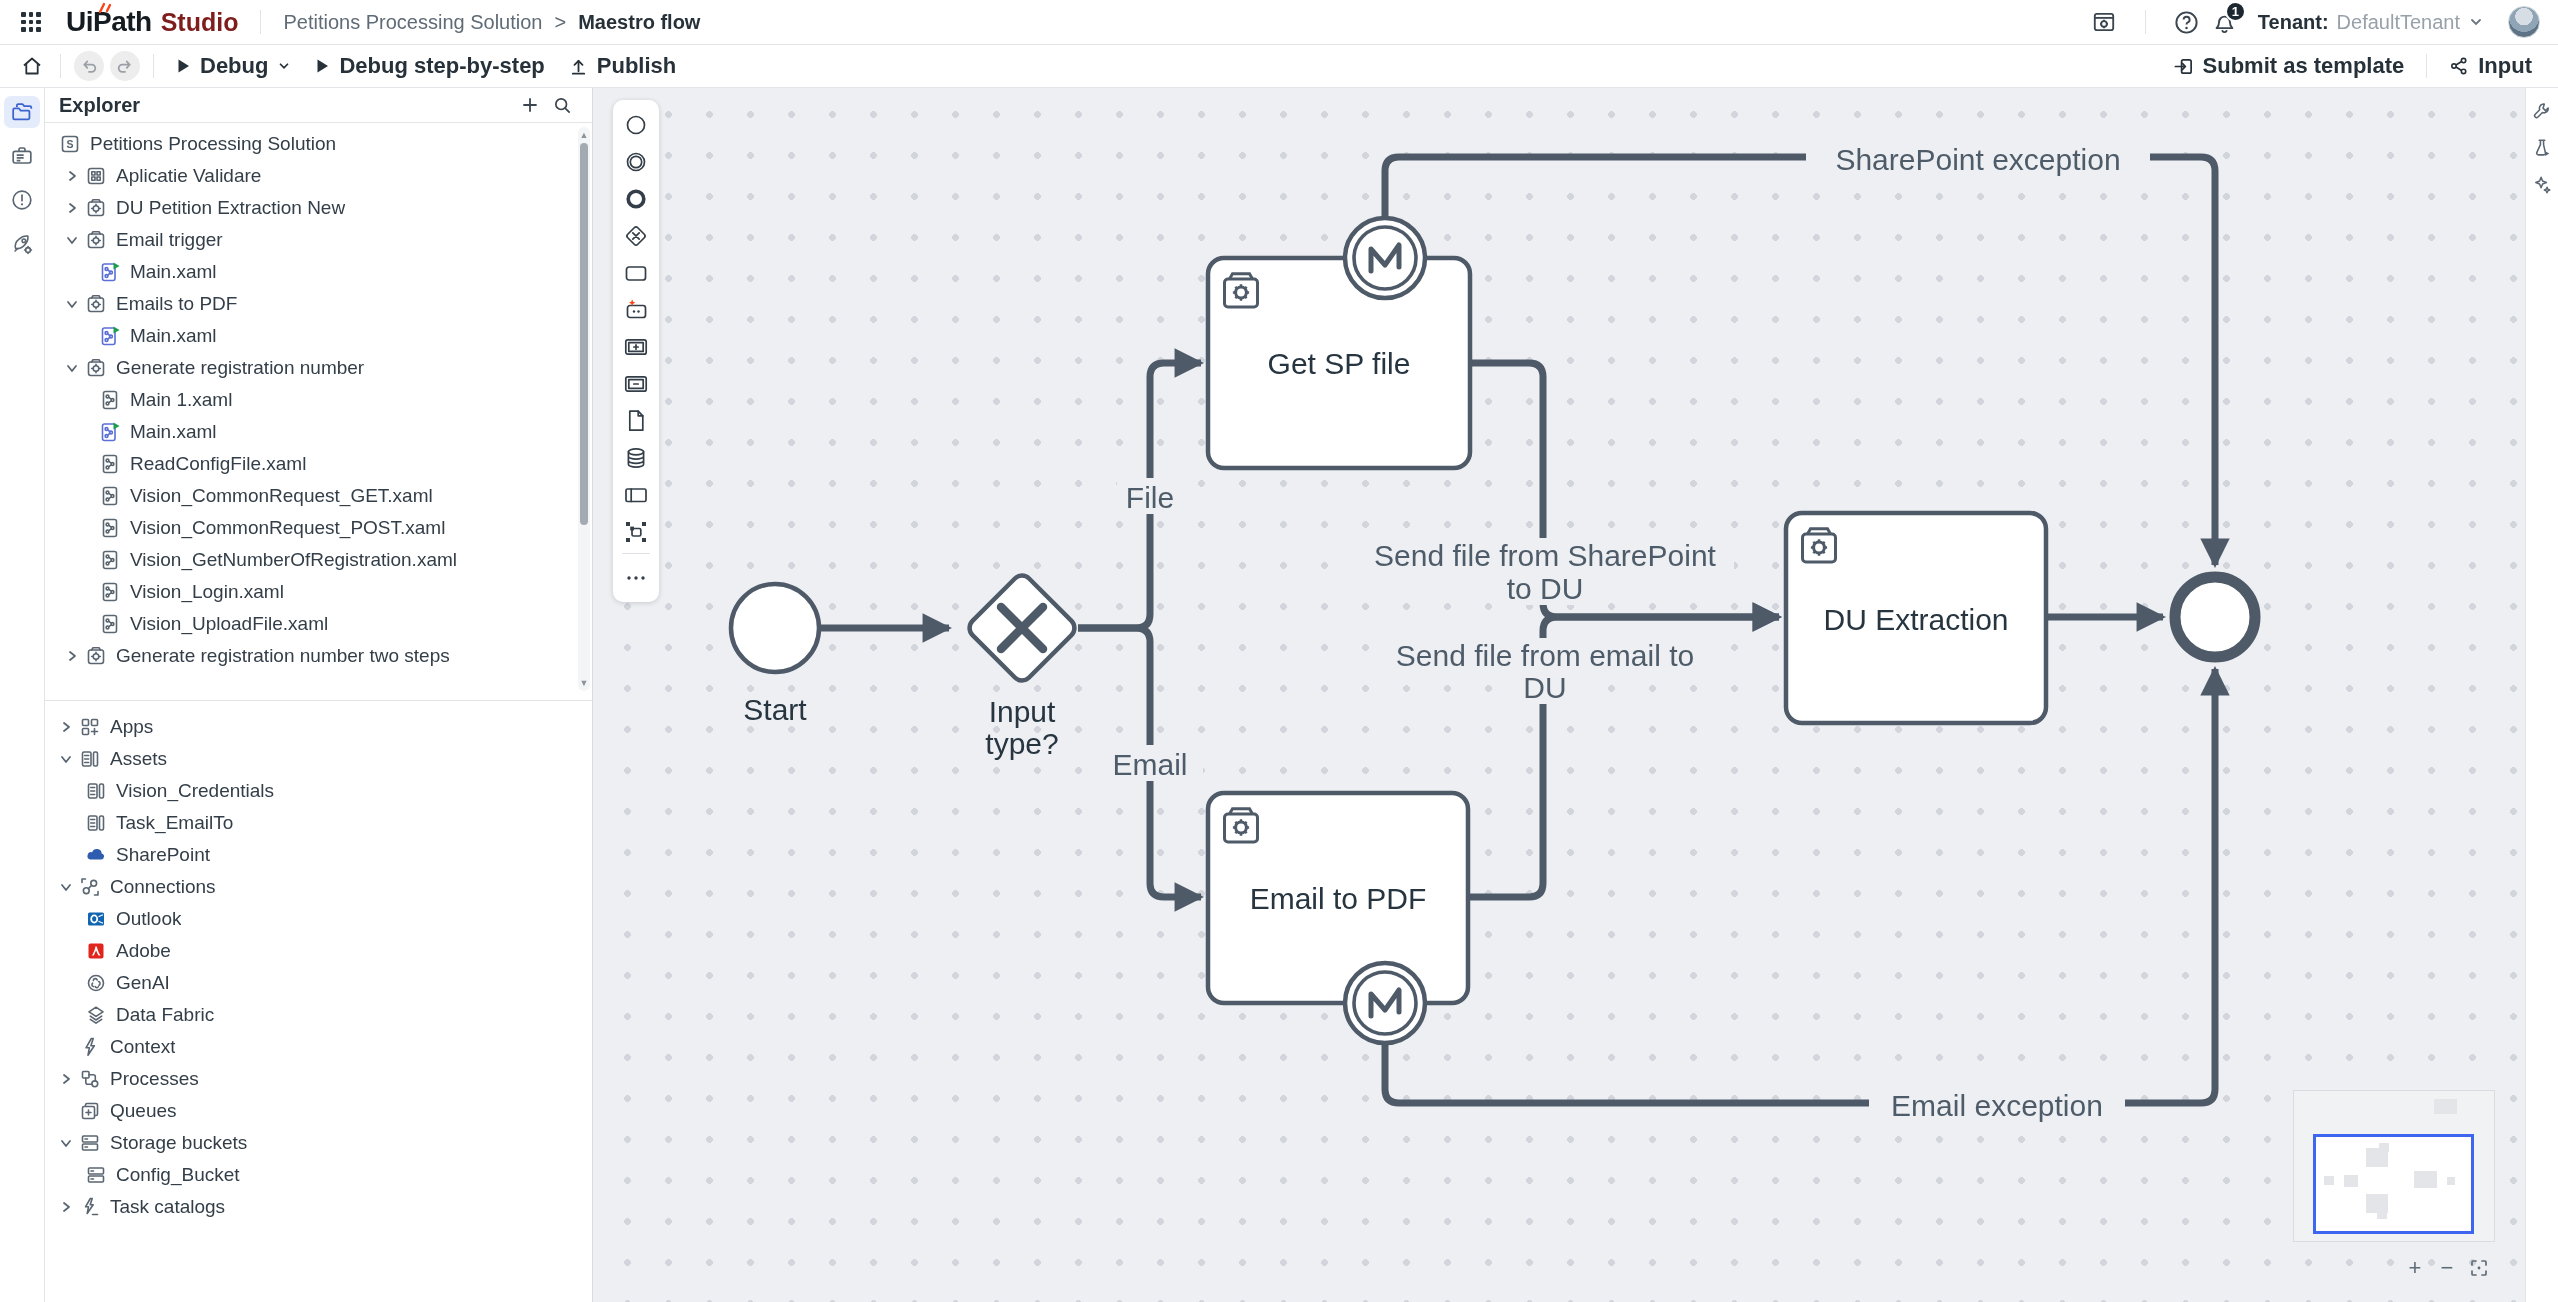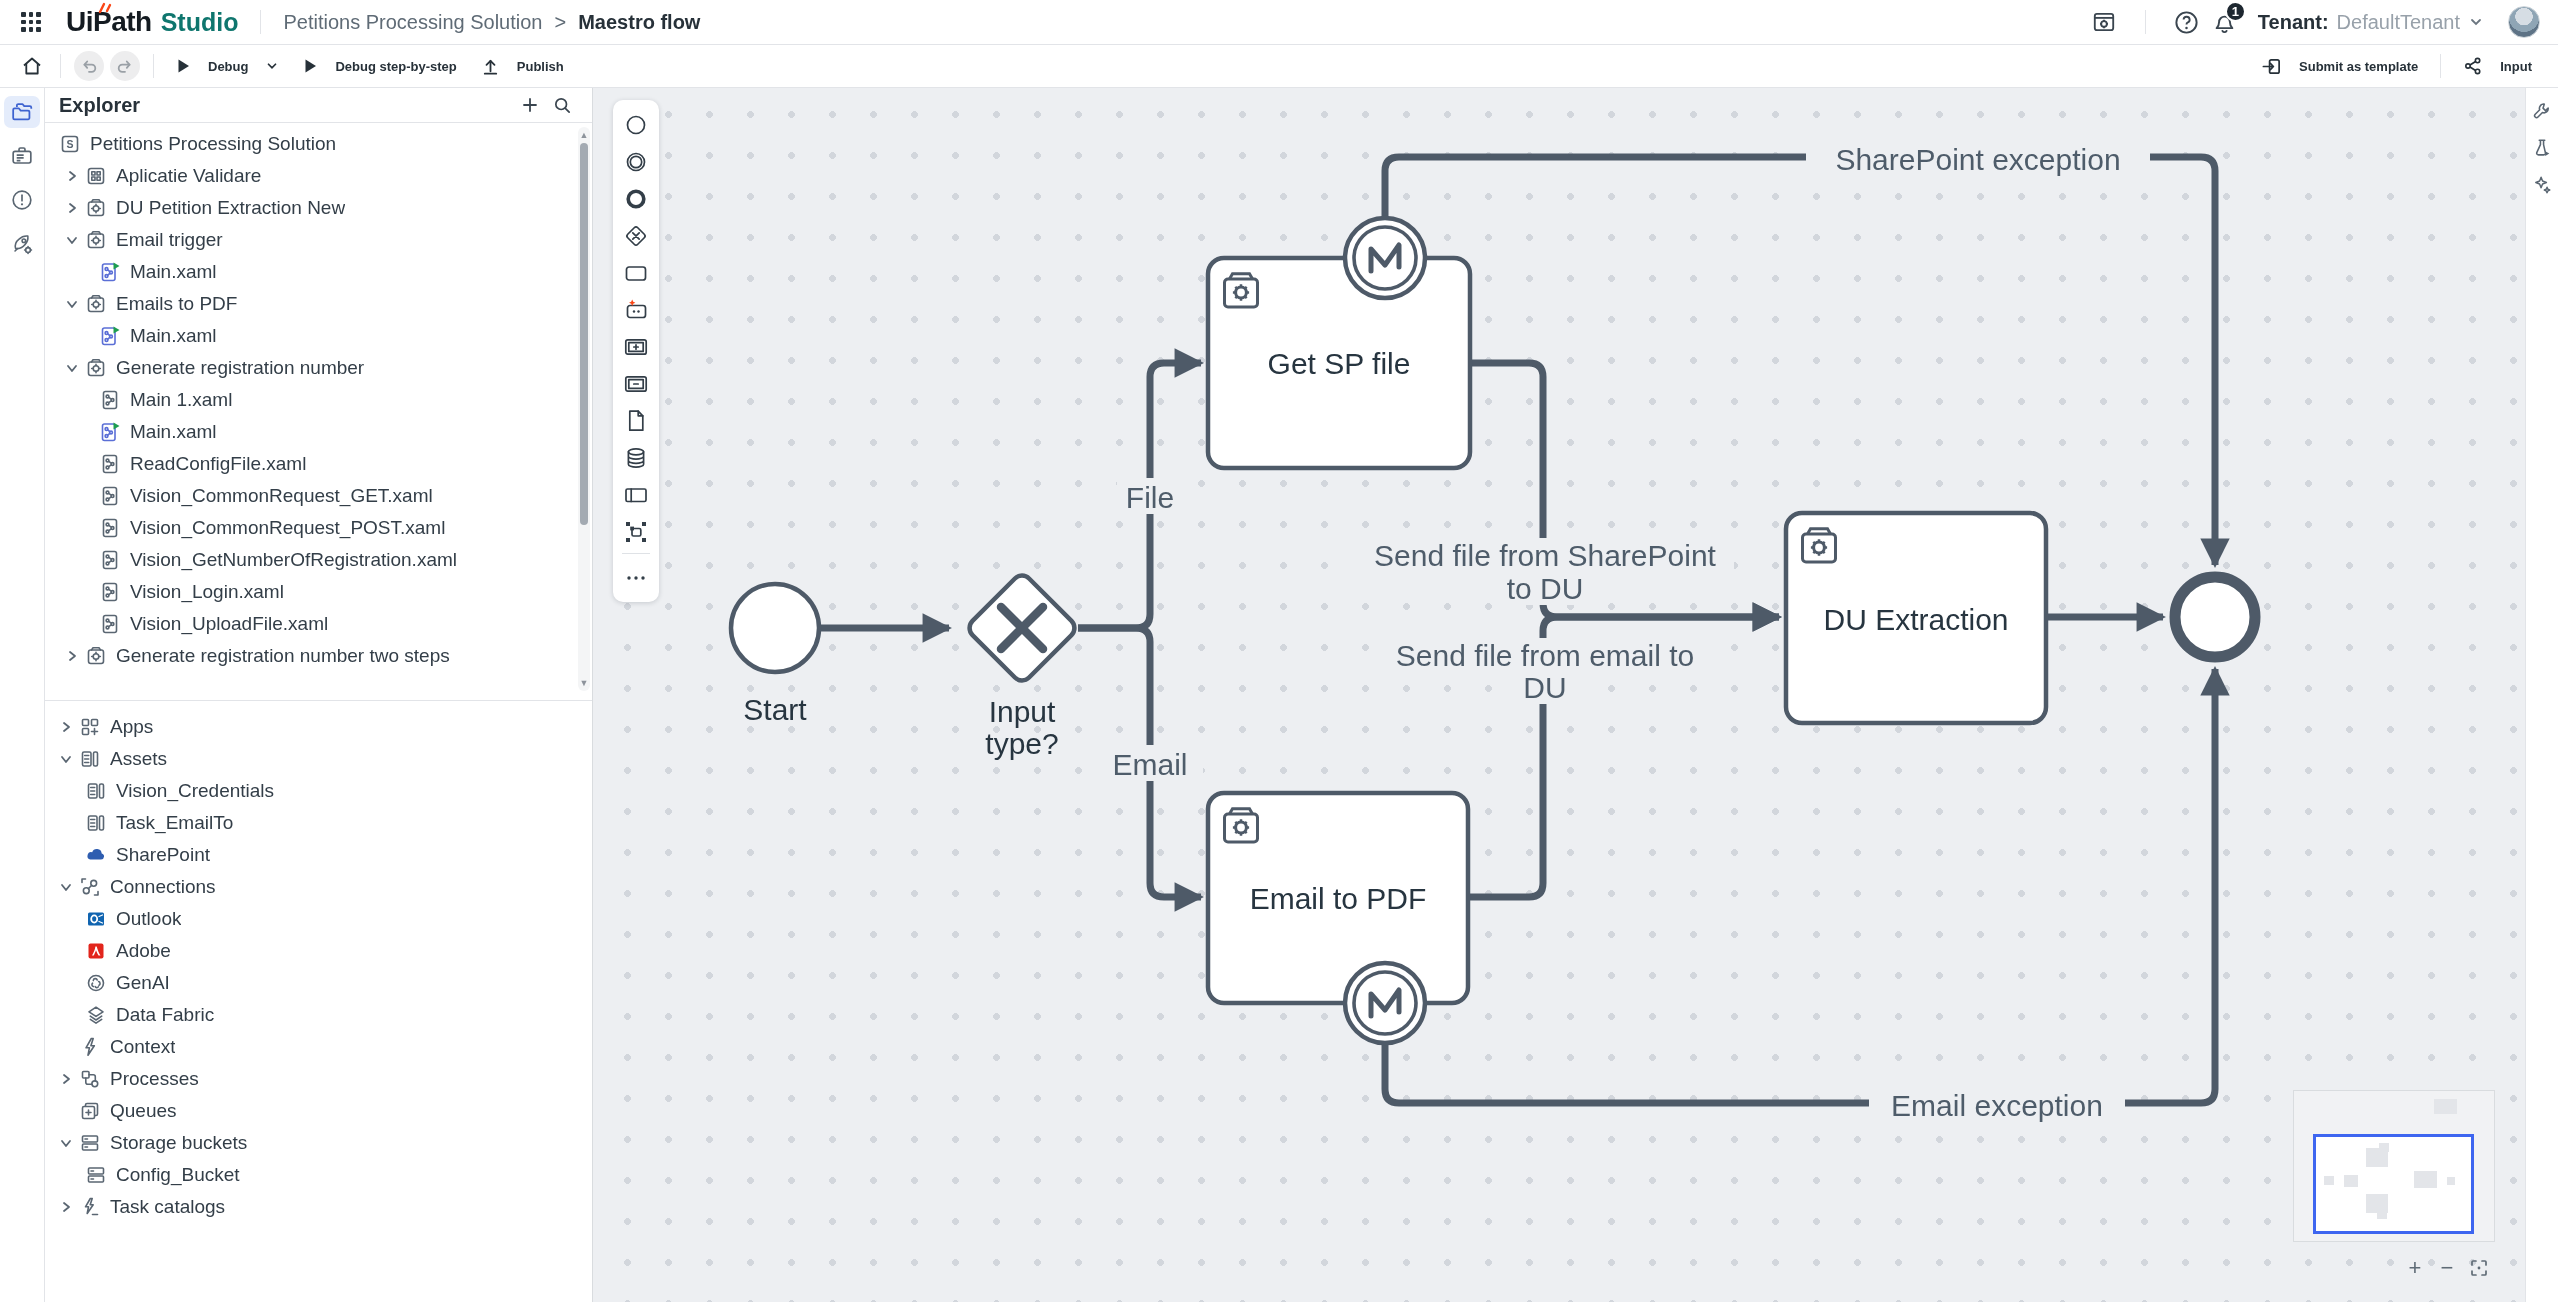--- a/index.html
+++ b/index.html
@@ -13,37 +13,37 @@
   svg{display:block}
 
   
   .header{height:45px;display:flex;align-items:center;background:#fff;
     border-bottom:1px solid var(--border);padding:12px 18px;position:relative}
   .waffle{width:26px;height:26px;display:grid;grid-template-columns:repeat(3,1fr);gap:3px;padding:3px;cursor:pointer}
   .waffle i{background:#273139;border-radius:1px}
   .logo{display:flex;align-items:baseline;margin-left:22px;position:relative}
   .logo .brand{font-size:28px;font-weight:800;letter-spacing:-0.5px;color:#141b21}
   .logo .spark{position:absolute;top:-4px;left:32px}
-  .logo .product{font-size:25px;font-weight:700;margin-left:9px;color:#0f766e}
+  .logo .product{font-size:25px;font-weight:700;margin-left:9px;color:#7f1d1d}
   .vdiv{width:1px;height:24px;background:var(--border);margin:0 22px}
   .crumb{font-size:20px;color:#5f6b76;display:flex;align-items:center;gap:12px}
   .crumb .cur{color:#273139;font-weight:700}
   .hspacer{flex:1}
   .hicon{width:38px;height:38px;display:flex;align-items:center;justify-content:center;cursor:pointer;position:relative}
   .badge{position:absolute;top:-2px;right:-2px;background:#1d2730;color:#fff;font-size:13px;font-weight:700;
     min-width:21px;height:21px;border-radius:11px;display:flex;align-items:center;justify-content:center;border:2px solid #fff}
   .tenant{display:flex;align-items:center;gap:8px;margin:0 14px;font-size:20px}
   .tenant .tl{font-weight:700}
   .tenant .tv{color:#98a1aa}
   .avatar{width:32px;height:32px;border-radius:50%;margin-left:10px;cursor:pointer;
     background:radial-gradient(circle at 50% 32%, #d6dde4 0 34%, #8fa5b5 35% 60%, #5e7386 61%);border:1px solid #cdd4da}
 
   
   .toolbar{height:43px;display:flex;align-items:center;background:#fff;border-bottom:1px solid var(--border);padding:0 14px}
-  .tbtn{display:flex;align-items:center;gap:17px;font-size:13px;font-weight:700;color:#273139;
+  .tbtn{display:flex;align-items:center;gap:9px;font-size:22px;font-weight:700;color:#273139;
     padding:6px 12px;border:none;background:none;cursor:pointer;border-radius:4px}
   .ticonbtn{width:36px;height:34px;display:flex;align-items:center;justify-content:center;border:none;background:none;cursor:pointer;border-radius:4px}
   .round{width:30px;height:30px;border-radius:50%;background:#ededee;display:flex;align-items:center;justify-content:center}
   .tdiv{width:1px;height:24px;background:var(--border);margin:0 10px}
 
   
   .body{display:flex;height:1214px}
 
   .rail{width:45px;background:#fff;border-right:1px solid var(--border);display:flex;flex-direction:column;align-items:center;padding-top:8px;gap:12px}
   .ritem{width:36px;height:32px;border-radius:7px;display:flex;align-items:center;justify-content:center;cursor:pointer}

